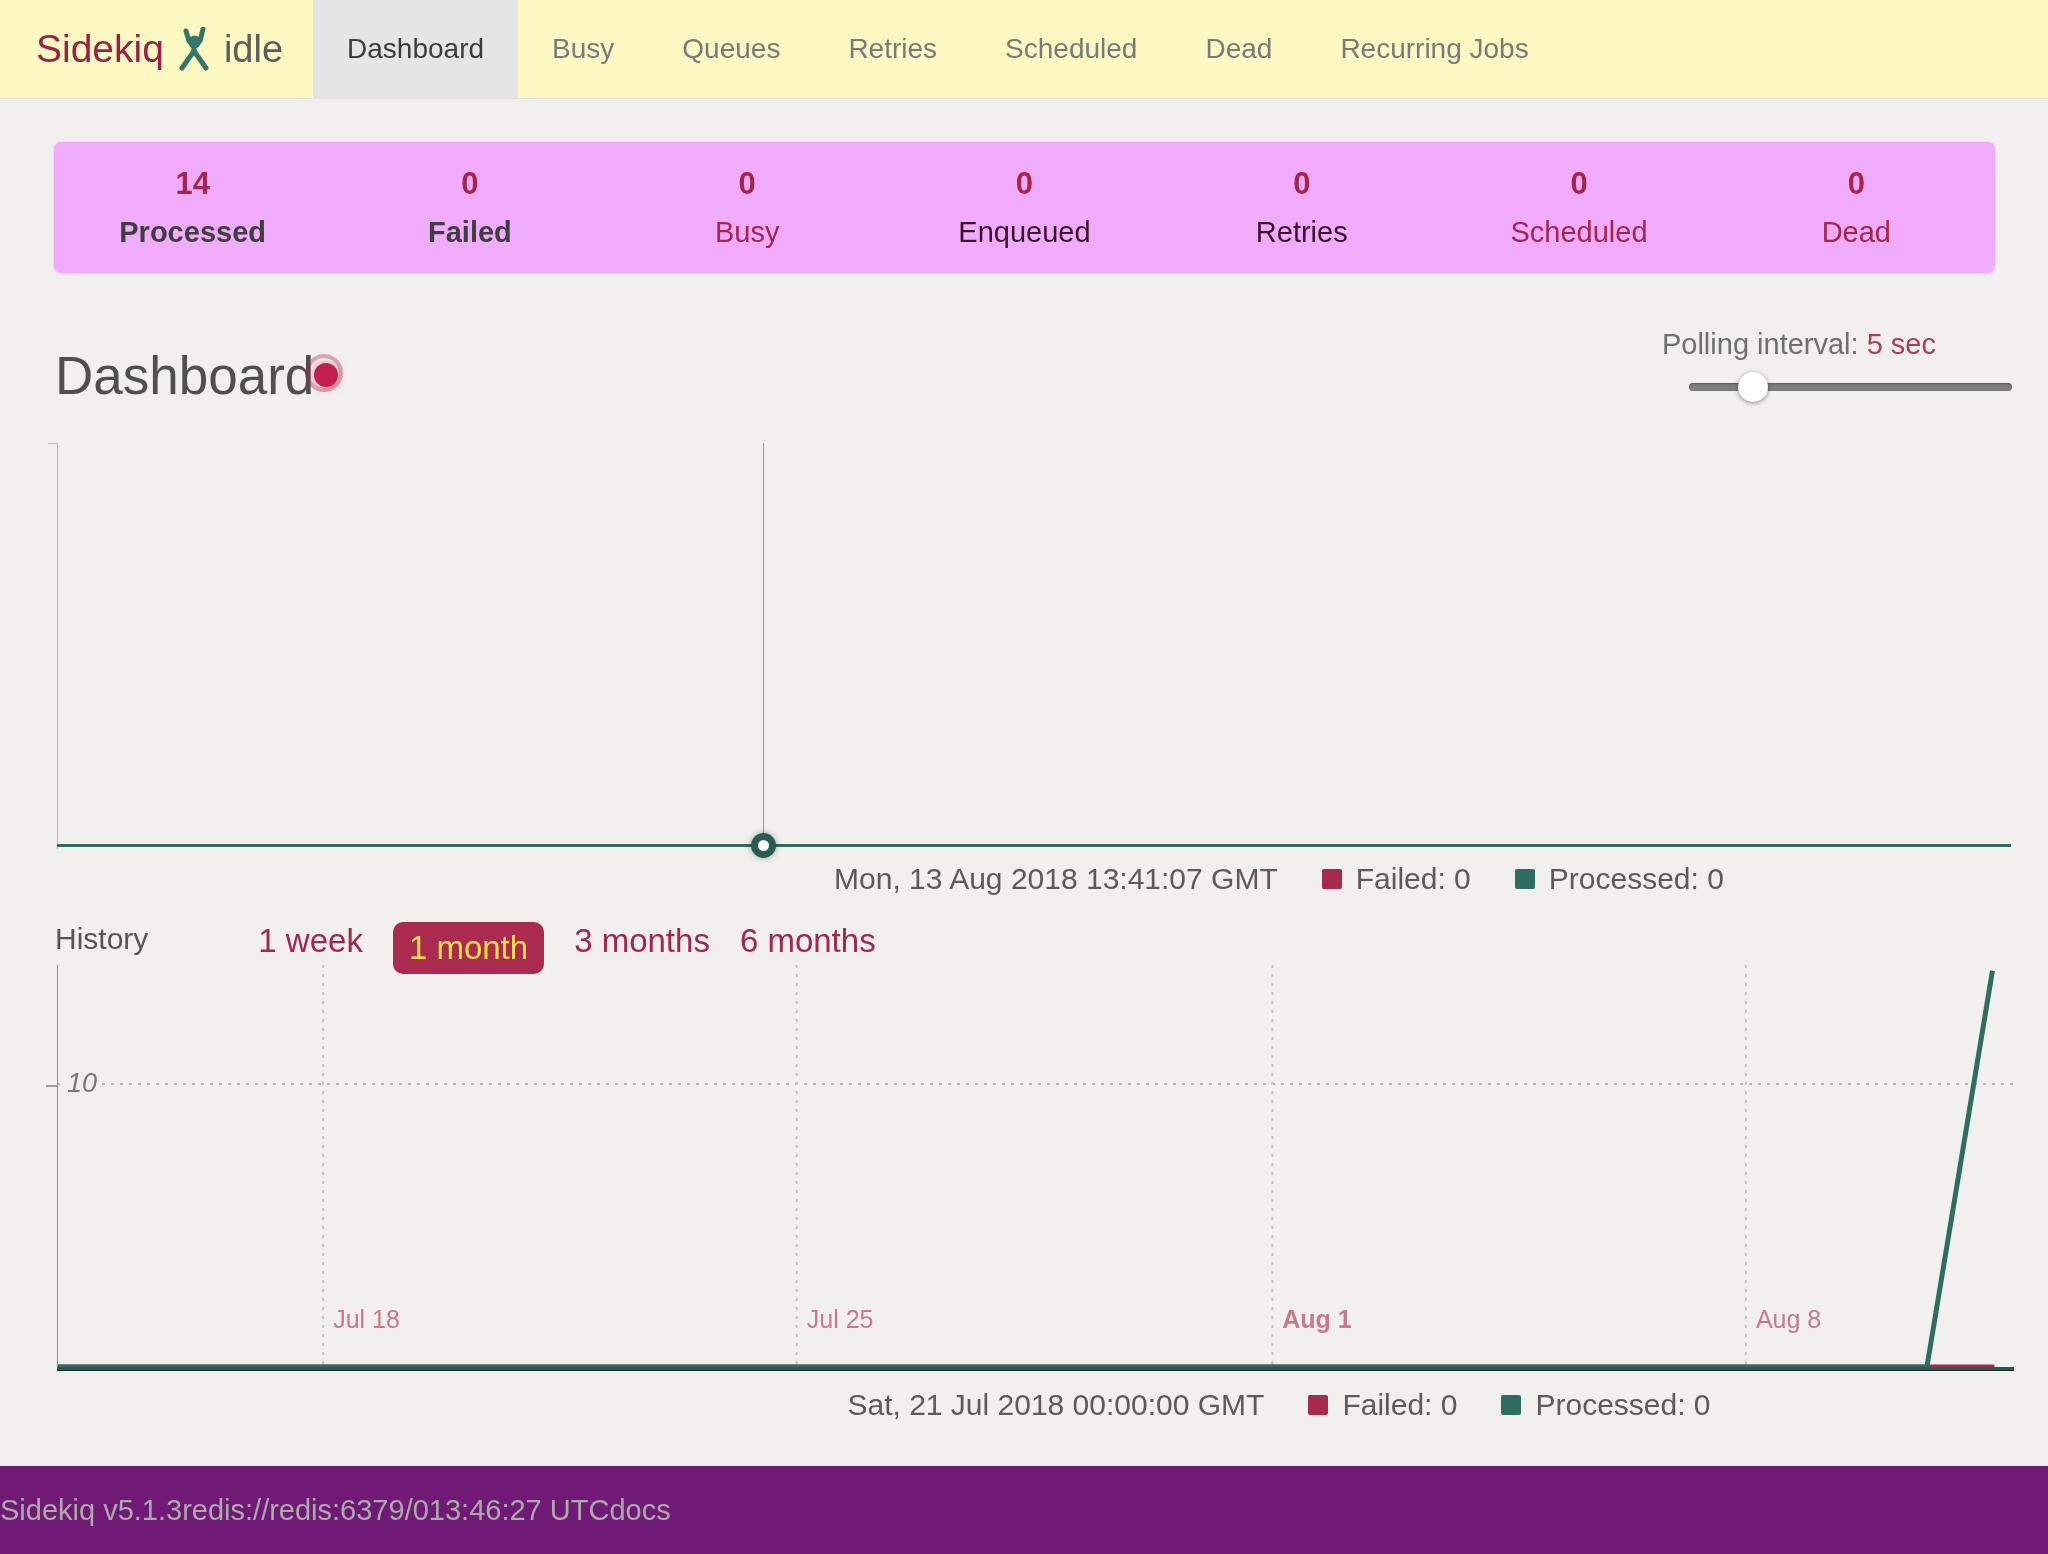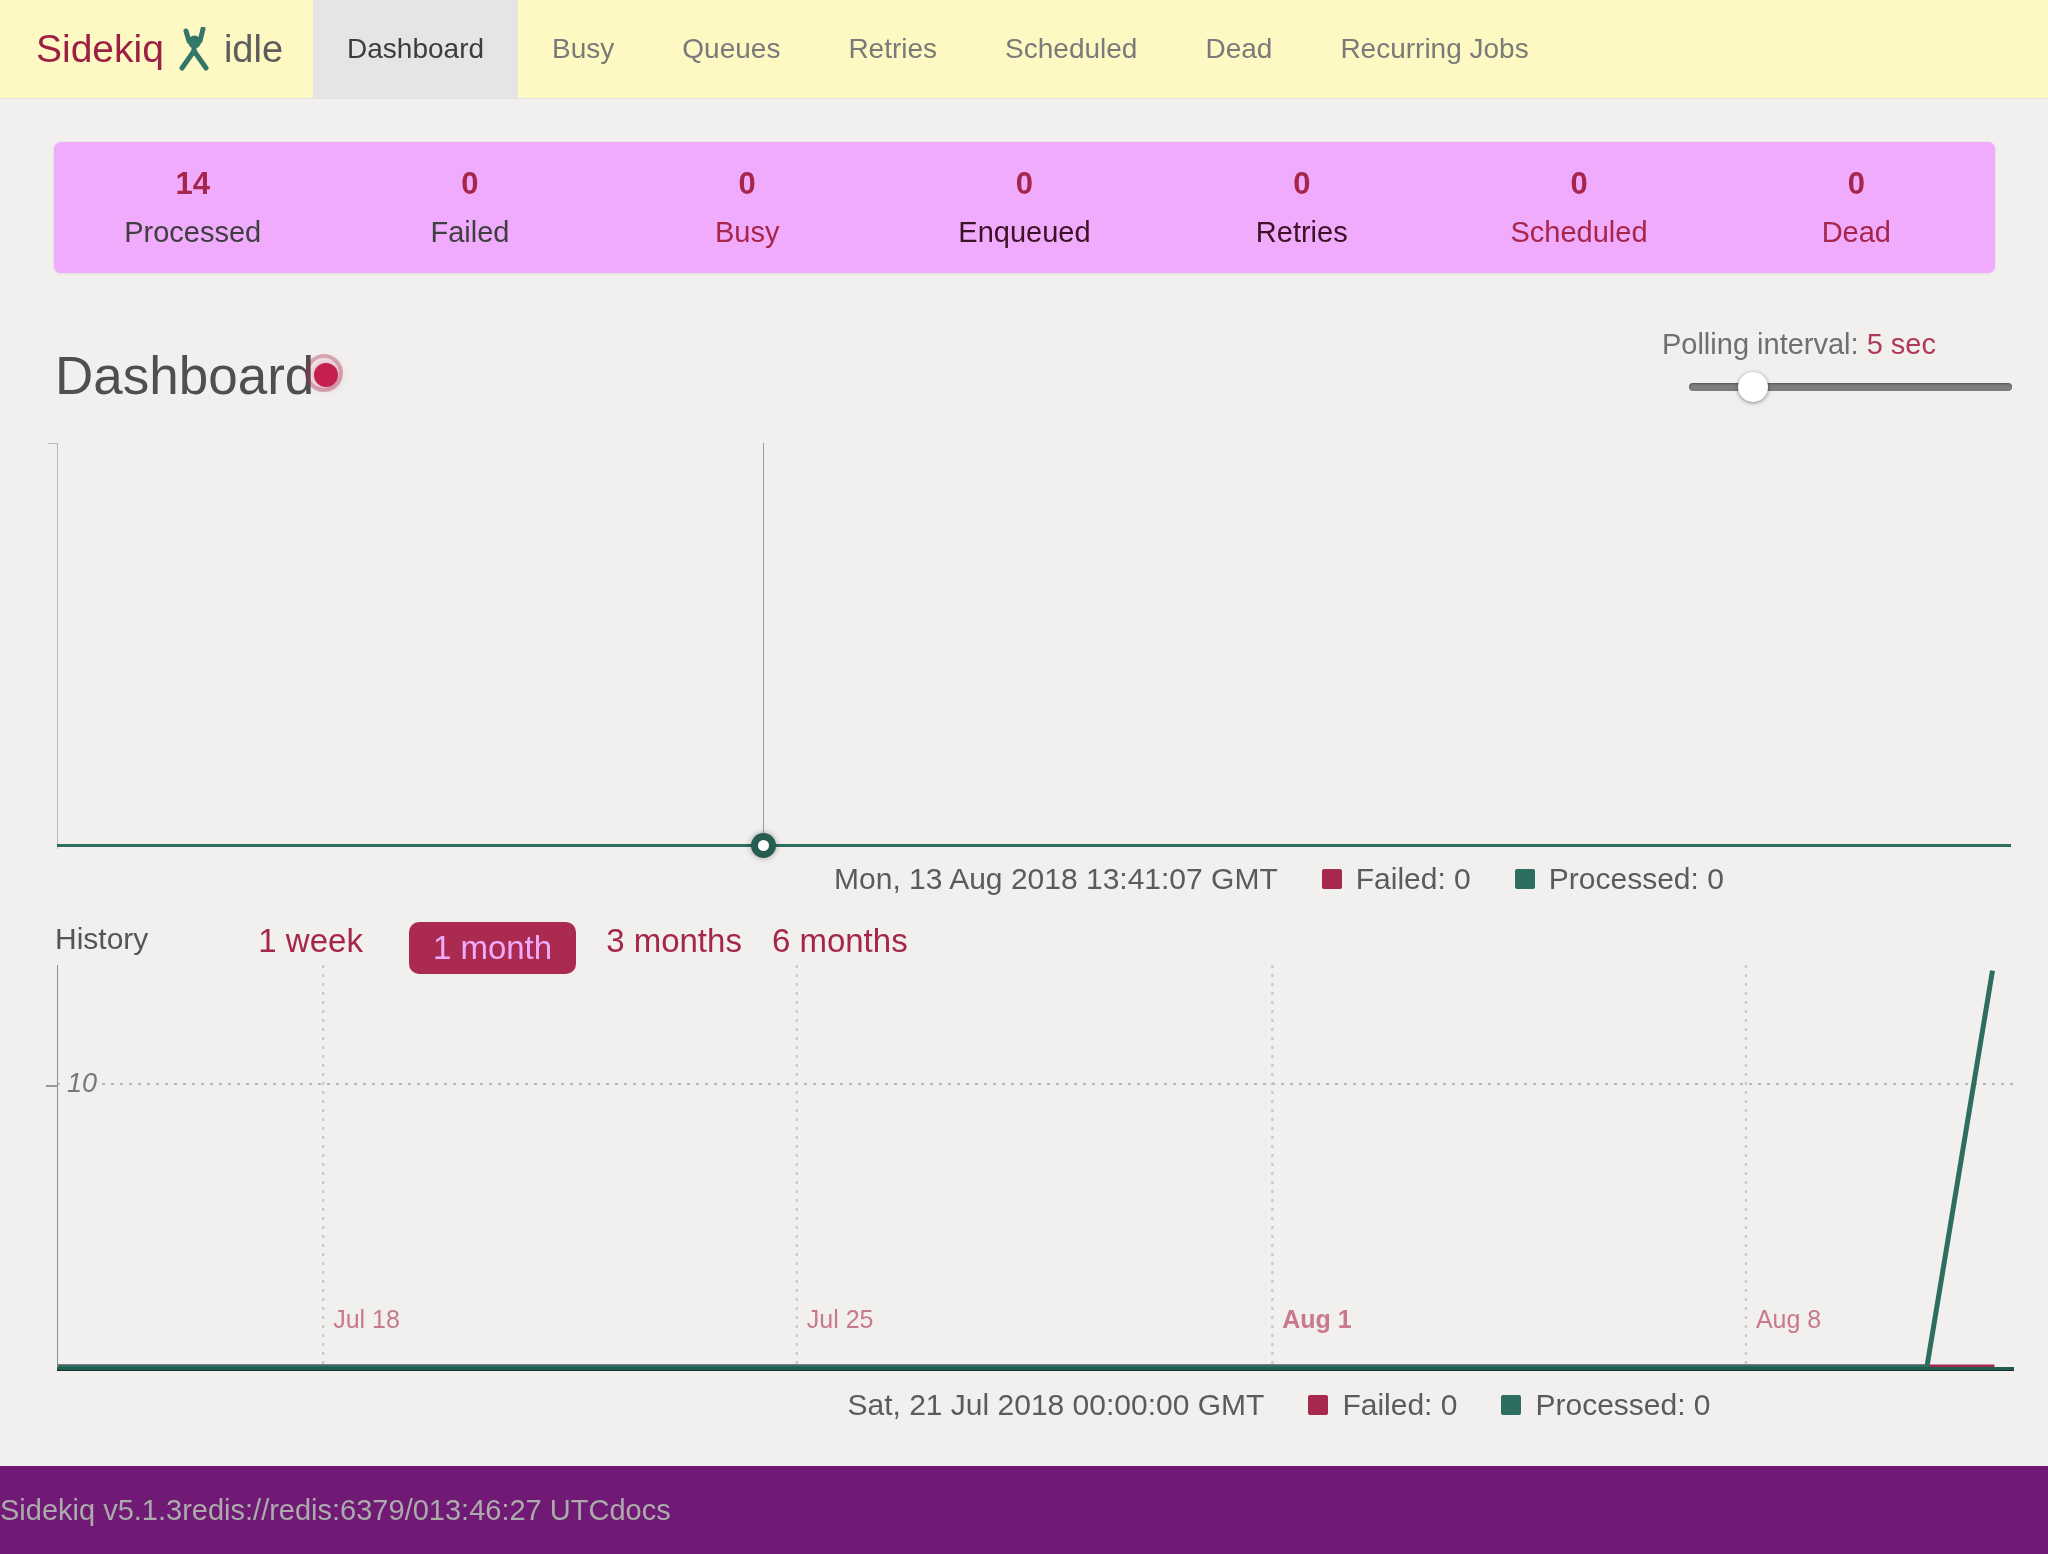--- a/index.html
+++ b/index.html
@@ -22,21 +22,21 @@
   .nav-tab { display:flex; align-items:center; padding:0 34px; font-size:28px; color:#7a7a7a; cursor:pointer; }
   .nav-tab.active { background:#e5e5e5; color:#3d3d3d; }
 
   
   .stats-card { position:absolute; left:53px; top:141px; width:1943px; height:133px;
     background:#f0abfc; border:1px solid #e7e7e7; border-radius:8px;
     box-shadow:0 1px 2px rgba(0,0,0,0.04); display:flex; align-items:center; }
   .stat { flex:1; text-align:center; }
   .stat-value { font-size:31px; font-weight:bold; color:#a6264b; margin-bottom:14px; }
   .stat-label { font-size:29px; }
-  .stat-label.plain { color:#3f3f3f; }
+  .stat-label.plain { color:#3f3f3f;font-weight:bold; }
   .stat-label.link { color:#a6264b; cursor:pointer; }
   .stat-label.visited { color:#3c1226; cursor:pointer; }
 
   
   .page-title { position:absolute; left:55px; top:345px; font-size:53px; color:#4f4f4f; }
   .beacon { position:absolute; left:303px; top:352px; width:46px; height:46px; }
   .beacon .ring { position:absolute; left:2px; top:2px; width:38px; height:38px; border-radius:50%;
     border:4px solid rgba(166,38,75,0.35); }
   .beacon .dot { position:absolute; left:11px; top:11px; width:24px; height:24px; border-radius:50%;
     background:#c41f4d; box-shadow:0 0 10px rgba(196,31,77,0.5); }
@@ -66,21 +66,21 @@
     align-items:center; gap:44px; font-size:30px; color:#5b5b5b; }
   .legend-row.rt { top:862px; transform:translateX(255px); }
   .legend-row.hist { top:1388px; transform:translateX(255px); }
   .legend-item { display:flex; align-items:center; gap:14px; }
   .legend-swatch { width:20px; height:20px; border-radius:2px; display:inline-block; }
 
   
   .hist-header { position:absolute; left:55px; top:922px; display:flex; gap:30px; }
   .hist-title { font-size:30px; color:#555555; margin-right:80px; }
   .range-link { font-size:33px; color:#a6264b; cursor:pointer; }
-  .range-link.active { background:#aa2b4f; color:#f0abfc; padding:7px 24px; border-radius:10px;margin-left:16px; }
+  .range-link.active { background:#aa2b4f; color:#fde047; padding:7px 16px; border-radius:10px; }
 
   
   .hist-chart { position:absolute; left:57px; top:965px; width:1957px; height:406px; }
   .hist-yaxis { position:absolute; left:0; top:0; bottom:3px; width:1px; background:#8d8d8d; }
   .hist-svg { position:absolute; left:0; top:0; }
   .hist-ytick-dash { position:absolute; left:-11px; top:120px; width:11px; height:2px; background:#9a9a9a; }
   .hist-ytick-label { position:absolute; left:6px; top:103px; font-size:27px; color:#777777;
     background:#f1f0ef; padding:0 4px;font-style:italic; }
   .hist-xlabel { position:absolute; top:340px; font-size:25px; color:#c9798c; }
   .hist-baseline { position:absolute; left:0; right:0; bottom:0; height:4px; background:#215c50;

